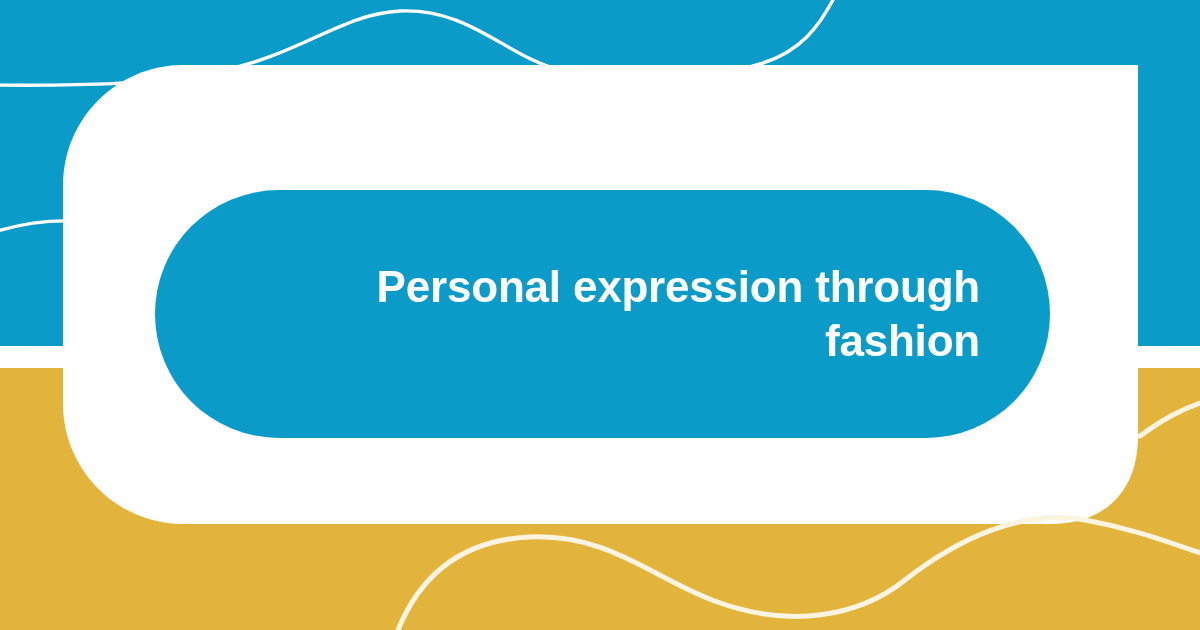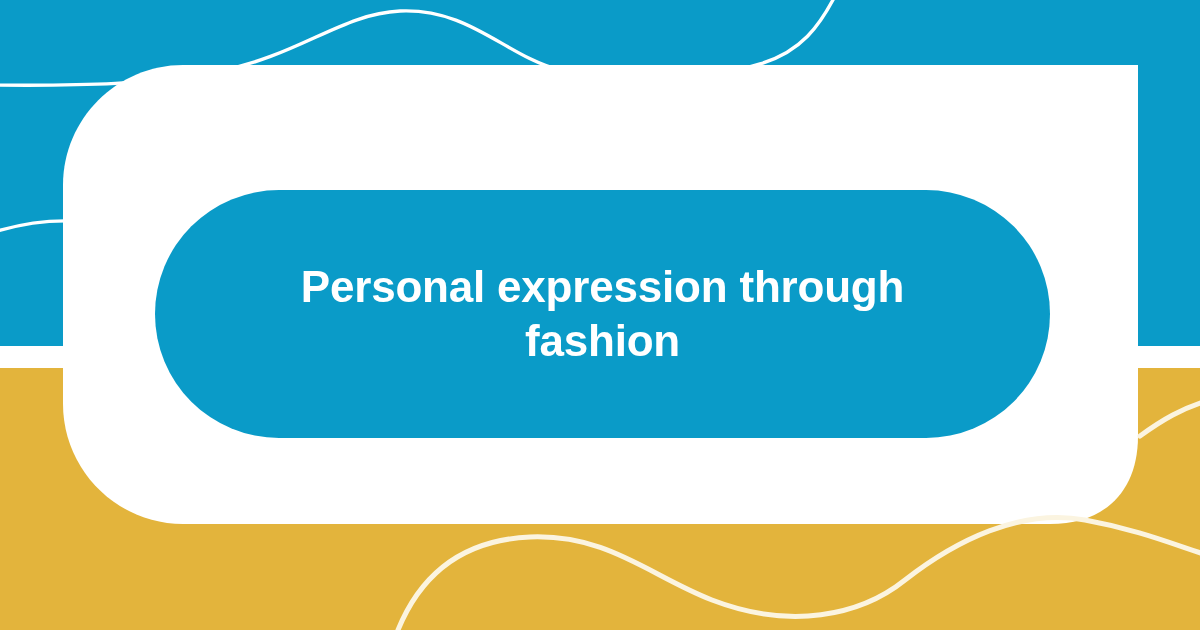--- a/index.html
+++ b/index.html
@@ -36,21 +36,21 @@
     box-sizing: border-box;
     padding: 0 70px;
   }
   .headline {
     margin: 0;
     color: #ffffff;
     font-family: "Liberation Sans", sans-serif;
     font-weight: 700;
     font-size: 44px;
     line-height: 1.22;
-    text-align: center;
+    text-align: right;
     letter-spacing: -0.2px;
     width: 100%;
   }
 </style>
 </head>
 <body>
 
 <div class="stage">
 
   <svg class="art" viewBox="0 0 1200 630" preserveAspectRatio="none">

